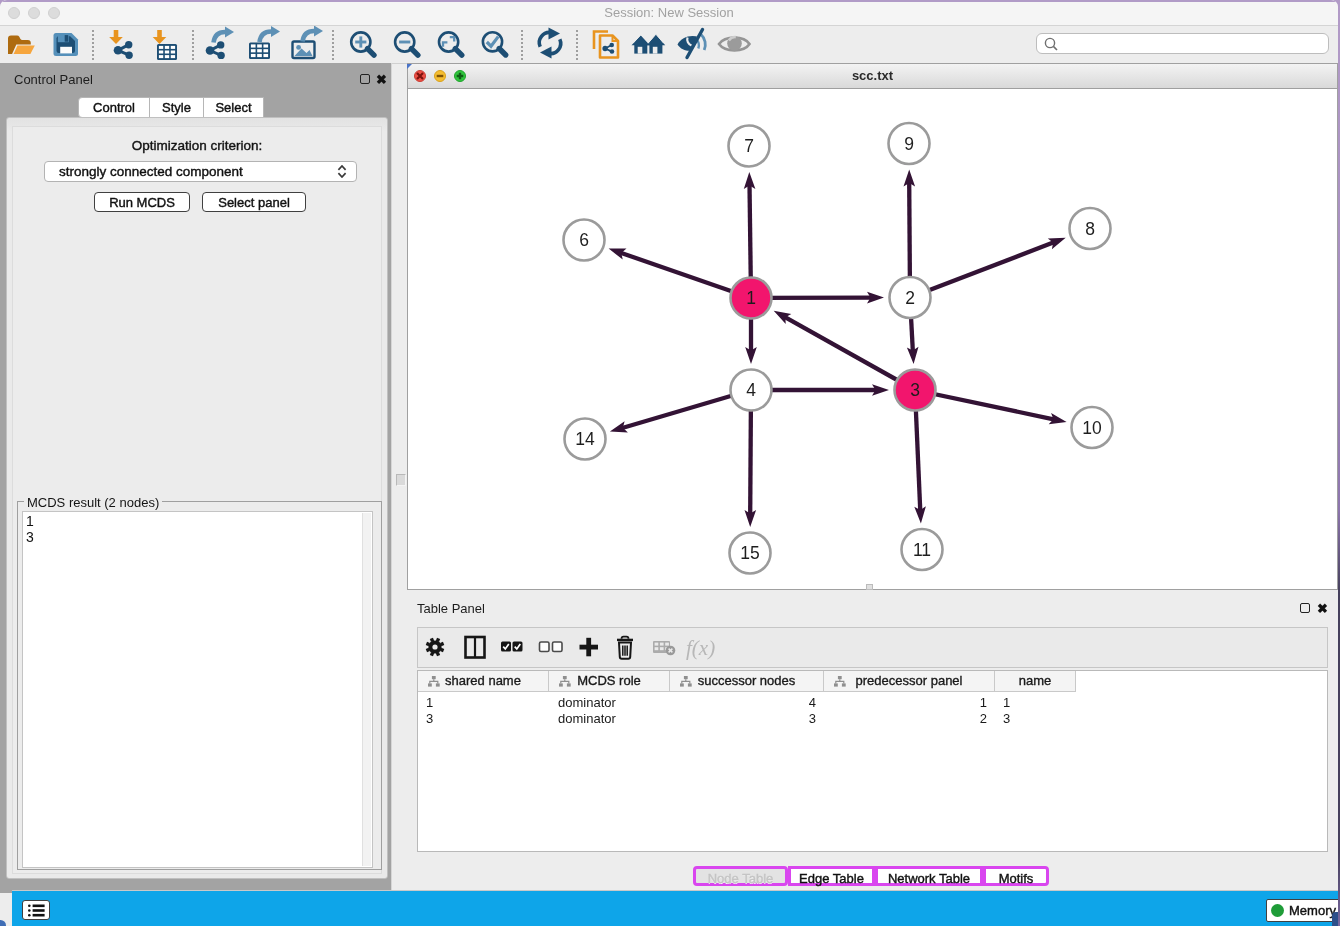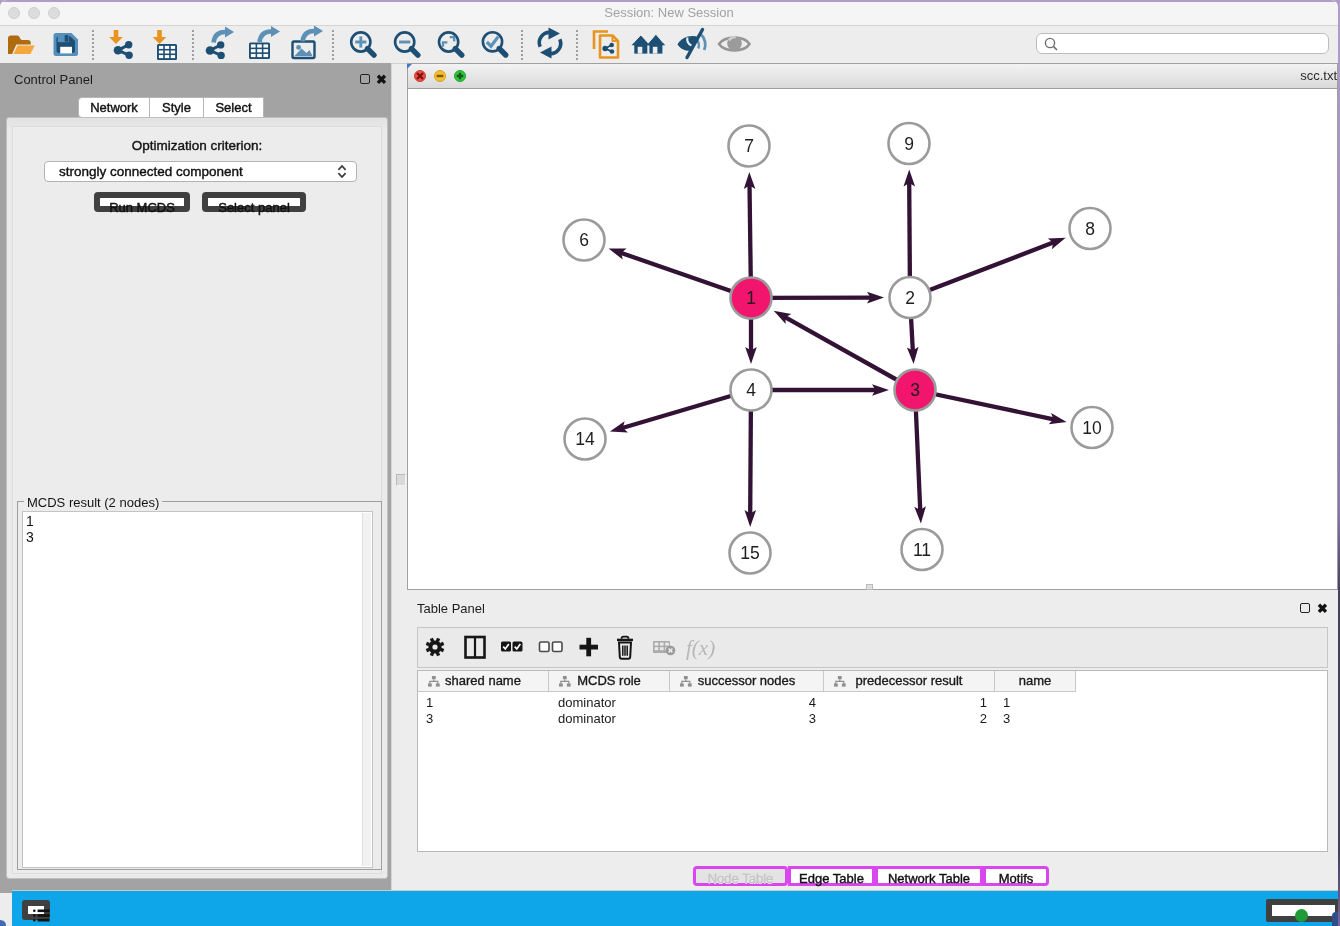--- a/index.html
+++ b/index.html
@@ -13,21 +13,21 @@
   #searchbox{position:absolute;left:1036px;top:7px;width:291px;height:19px;background:#fff;border:1px solid #bdbdbd;border-radius:6px;}
   
   #cpanel{position:absolute;left:0;top:63px;width:392px;height:830px;background:#a3a3a3;border-right:1px solid #d6d6d6;box-sizing:border-box;}
   .ptitle{font-size:13px;color:#1d1d1d;}
   .floatico{position:absolute;width:10px;height:10px;border:1.6px solid #222;box-sizing:border-box;border-radius:2px;background:transparent;}
   .closeico{position:absolute;font-size:13px;font-weight:bold;color:#111;line-height:11px;}
   .tab{position:absolute;top:34px;height:21px;background:#fff;border:1px solid #b6b6b6;box-sizing:border-box;font-size:13px;color:#111;text-align:center;line-height:20px;-webkit-text-stroke:0.4px #111;}
   #tabmcds{border-color:#c2c2c2;background:#dcdcdc;color:#c9c9c9;-webkit-text-stroke:0.4px #c9c9c9;text-shadow:0 1px 0 #f6f6f6;border-radius:5px 5px 0 0;top:40px;height:23px;line-height:23px;border-bottom:none;margin-top:34px;}
   #cpouter{position:absolute;left:6px;top:54px;width:380px;height:760px;background:linear-gradient(#e2e2e2,#eaeaea 14px);border:1px solid #c0c0c0;border-radius:3px;}
   #cpinner{position:absolute;left:5px;top:8px;width:368px;height:746px;background:#ececec;border:1px solid #dcdcdc;}
-  .btn{position:absolute;background:#fff;border:6px solid #404040;border-radius:4px;box-sizing:border-box;font-size:13px;color:#111;text-align:center;-webkit-text-stroke:0.4px #111;}
+  .btn{position:absolute;background:#fff;border:1px solid #404040;border-radius:4px;box-sizing:border-box;font-size:13px;color:#111;text-align:center;-webkit-text-stroke:0.4px #111;}
   
   #frame{position:absolute;left:407px;top:63px;width:931px;height:527px;border:1px solid #a0a0a0;box-sizing:border-box;background:#fff;}
   #ftitle{position:absolute;left:0;top:0;width:100%;height:24px;background:linear-gradient(#f3f3f3,#d9d9d9);border-bottom:1px solid #9f9f9f;}
   .mac{position:absolute;top:6px;width:12px;height:12px;border-radius:50%;box-sizing:border-box;}
   
   #tpanel{position:absolute;left:407px;top:592px;width:933px;height:301px;background:#ededed;}
   #ttoolbar{position:absolute;left:10px;top:35px;width:911px;height:41px;background:#eaeaea;border:1px solid #c6c6c6;box-sizing:border-box;}
   #ttable{position:absolute;left:10px;top:78px;width:911px;height:182px;background:#fff;border:1px solid #b9b9b9;box-sizing:border-box;padding-left:40px;}
   .hcell{position:absolute;top:0;height:21px;background:#f4f4f4;border-right:1px solid #c9c9c9;border-bottom:1px solid #c9c9c9;box-sizing:border-box;font-size:13px;color:#1a1a1a;text-align:center;line-height:20px;-webkit-text-stroke:0.35px #1a1a1a;}
   .tcell{position:absolute;font-size:13px;color:#1a1a1a;height:16px;line-height:16px;}
@@ -149,21 +149,21 @@
         <svg width="18" height="17" style="position:absolute;left:5px;top:1px">
           <circle cx="8" cy="8" r="4.6" fill="none" stroke="#6f6f6f" stroke-width="1.4"></circle>
           <line x1="11.4" y1="11.4" x2="15" y2="15" stroke="#6f6f6f" stroke-width="1.6"></line>
         </svg>
       </div>
   </div>
   <div id="cpanel">
     <div class="ptitle" style="position:absolute;left:14px;top:9px">Control Panel</div>
     <div class="floatico" style="left:360px;top:11px"></div>
     <div class="closeico" style="left:376px;top:11px">✖</div>
-    <div class="tab" style="left:78px;width:72px;border-radius:4px 0 0 4px">Network</div>
+    <div class="tab" style="left:78px;width:72px;border-radius:4px 0 0 4px">Control</div>
     <div class="tab" style="left:149px;width:55px">Style</div>
     <div class="tab" style="left:203px;width:61px">Select</div>
     <div class="tab" id="tabmcds" style="left:263px;width:60px">MCDS</div>
     <div id="cpouter">
       <div id="cpinner">
         <div style="position:absolute;left:0;top:11px;width:100%;text-align:center;font-size:13.5px;color:#141414;-webkit-text-stroke:0.4px #141414">Optimization criterion:</div>
         <div style="position:absolute;left:31px;top:34px;width:311px;height:19px;background:#fff;border:1px solid #b3b3b3;border-radius:4px;">
           <span style="position:absolute;left:14px;top:2px;font-size:13.5px;color:#111;-webkit-text-stroke:0.4px #111">strongly connected component</span>
           <svg width="10" height="13" style="position:absolute;right:9px;top:3px">
               <polyline points="1.4,4.8 5,1 8.6,4.8" fill="none" stroke="#3a3a3a" stroke-width="1.7"></polyline>
@@ -195,21 +195,21 @@
       <div class="mac" style="left:26px;background:#f5bd30;border:1px solid #d8a11c;">
           <svg width="10" height="10" style="position:absolute;left:0;top:0">
             <path d="M1.7,5 L8.3,5" stroke="#7e5306" stroke-width="2.4"></path>
           </svg>
         </div>
       <div class="mac" style="left:46px;background:#30c53d;border:1px solid #1fa32c;">
           <svg width="10" height="10" style="position:absolute;left:0;top:0">
             <path d="M1.7,5 L8.3,5 M5,1.7 L5,8.3" stroke="#0e5e15" stroke-width="2.4"></path>
           </svg>
         </div>
-      <div style="position:absolute;top:4px;left:0;width:100%;text-align:right;font-size:13px;color:#2a2a2a;font-weight:normal;">scc.txt</div>
+      <div style="position:absolute;top:4px;left:0;width:100%;text-align:center;font-size:13px;color:#2a2a2a;font-weight:bold;">scc.txt</div>
     </div>
   </div>
   <svg width="931" height="501" style="position:absolute;left:407px;top:87px" font-family="Liberation Sans, sans-serif">
       <line x1="344.0" y1="211.0" x2="342.5" y2="97.0" stroke="#331335" stroke-width="4.3"></line>
       <polygon points="342.3,85.0 348.4,101.9 342.5,98.5 336.8,102.1" fill="#331335"></polygon>
       <line x1="344.0" y1="211.0" x2="212.9" y2="165.5" stroke="#331335" stroke-width="4.3"></line>
       <polygon points="201.6,161.5 219.5,161.6 214.3,166.0 215.7,172.6" fill="#331335"></polygon>
       <line x1="344.0" y1="211.0" x2="465.0" y2="210.6" stroke="#331335" stroke-width="4.3"></line>
       <polygon points="477.0,210.6 460.0,216.4 463.5,210.6 460.0,204.8" fill="#331335"></polygon>
       <line x1="344.0" y1="211.0" x2="344.0" y2="265.0" stroke="#331335" stroke-width="4.3"></line>
@@ -298,21 +298,21 @@
           <rect x="247.2" y="19.2" width="3.7" height="3" fill="#eaeaea"></rect>
           <circle cx="252.5" cy="22.5" r="4.8" fill="#9a9a9a"></circle>
           <path d="M250.6,20.6 L254.4,24.4 M254.4,20.6 L250.6,24.4" stroke="#eaeaea" stroke-width="1.5"></path>
           <text x="268" y="26.5" font-family="Liberation Serif,serif" font-style="italic" font-size="21" fill="#b7b7b7">f(x)</text>
         </svg>
       </div>
     <div id="ttable">
       <div class="hcell" style="left:0;width:131px">shared name</div>
       <div class="hcell" style="left:131px;width:121px">MCDS role</div>
       <div class="hcell" style="left:252px;width:154px">successor nodes</div>
-      <div class="hcell" style="left:406px;width:171px">predecessor result</div>
+      <div class="hcell" style="left:406px;width:171px">predecessor panel</div>
       <div class="hcell" style="left:577px;width:81px">name</div>
       <svg width="680" height="21" style="position:absolute;left:0;top:0;pointer-events:none">
           <g transform="translate(10,5)">
             <rect x="3.9" y="0" width="3.8" height="3.2" fill="#8f8f8f"></rect>
             <path d="M5.8,3.2 L5.8,5.4 M1.8,7.6 L1.8,5.4 L9.8,5.4 L9.8,7.6" fill="none" stroke="#8f8f8f" stroke-width="1.2"></path>
             <rect x="0" y="7.4" width="3.8" height="3.2" fill="#8f8f8f"></rect>
             <rect x="7.9" y="7.4" width="3.8" height="3.2" fill="#8f8f8f"></rect>
           </g>
           <g transform="translate(141,5)">
             <rect x="3.9" y="0" width="3.8" height="3.2" fill="#8f8f8f"></rect>

